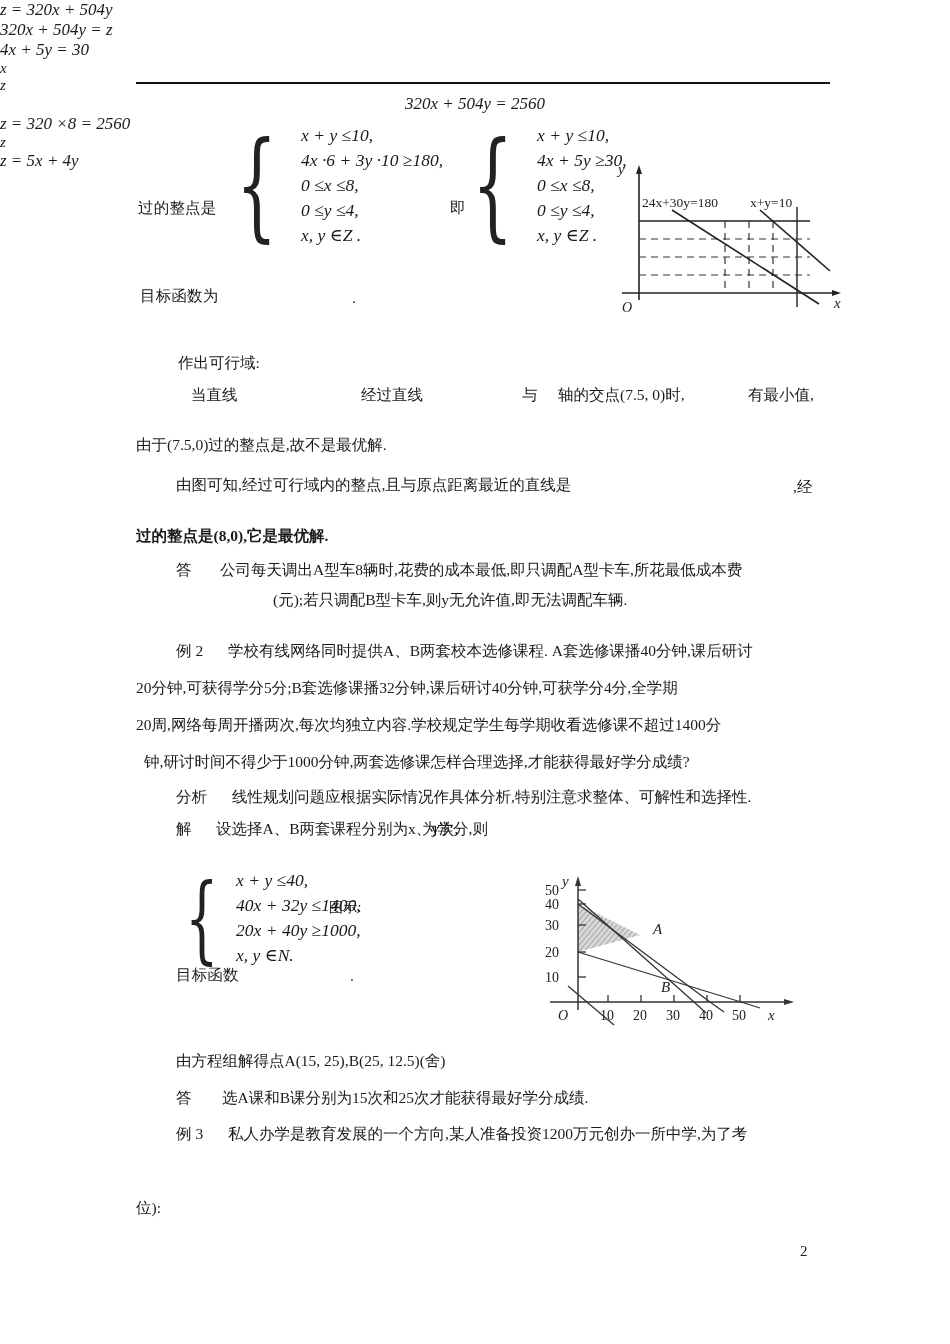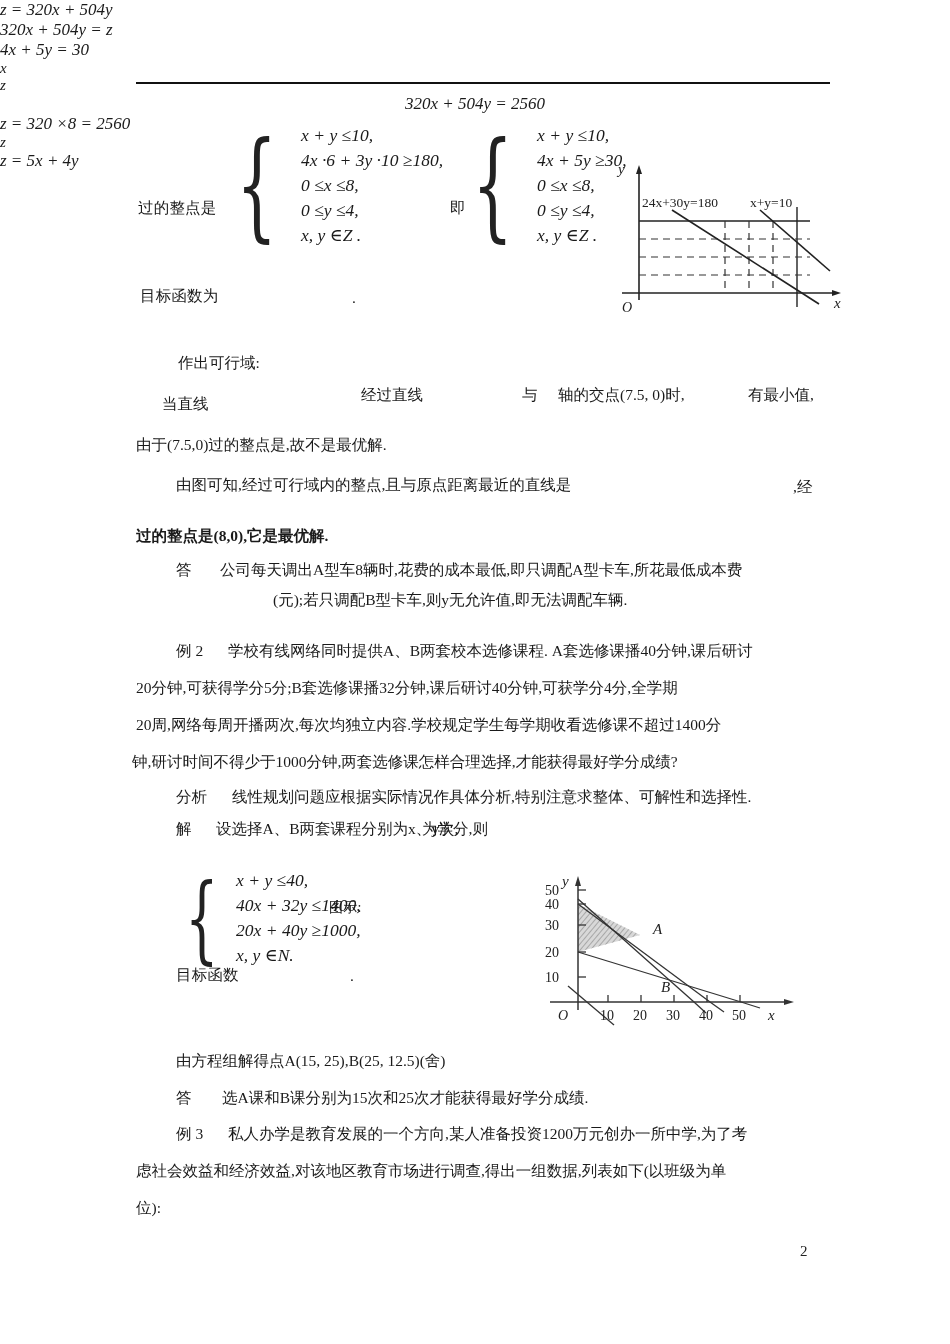--- a/index.html
+++ b/index.html
@@ -176,21 +176,21 @@
       <text x="138" y="55" font-family="Liberation Serif, serif" font-size="13.5" fill="#222">x+y=10</text>
     </svg>
   </div>
 
   <div class="tx han" style="left:140px; top:284px;">目标函数为</div>
   <div class="math" style="left:228px; top:294px;">z = 320x + 504y</div>
   <div class="tx han" style="left:352px; top:286px;">.</div>
 
   <div class="para han" style="left:178px; top:355px;">作出可行域:</div>
 
-  <div class="para han" style="left:162px; top:387px;margin-top:9px;">当直线</div>
+  <div class="para han" style="left:191px; top:387px;">当直线</div>
   <div class="math" style="left:230px; top:395px;">320x + 504y = z</div>
   <div class="para han" style="left:361px; top:387px;">经过直线</div>
   <div class="math" style="left:415px; top:395px;">4x + 5y = 30</div>
   <div class="para han" style="left:522px; top:387px;">与</div>
   <div class="math" style="left:546px; top:393px; font-size:15px;">x</div>
   <div class="para han" style="left:558px; top:387px;">轴的交点(7.5, 0)时,</div>
   <div class="math" style="left:733px; top:394px; font-size:15px;">z</div>
   <div class="para han" style="left:748px; top:387px;">有最小值,</div>
 
   <div class="para han" style="left:136px; top:437px;">由于(7.5,0)过的整点是,故不是最优解.</div>
@@ -204,21 +204,21 @@
   <div class="para han" style="left:176px; top:562px;">答</div>
   <div class="para han" style="left:220px; top:562px;">公司每天调出A型车8辆时,花费的成本最低,即只调配A型卡车,所花最低成本费</div>
 
   <div class="math" style="left:137px; top:597px;">z = 320 ×8 = 2560</div>
   <div class="para han" style="left:273px; top:592px;">(元);若只调配B型卡车,则y无允许值,即无法调配车辆.</div>
 
   <div class="para han" style="left:176px; top:643px;">例 2</div>
   <div class="para han" style="left:228px; top:643px;">学校有线网络同时提供A、B两套校本选修课程. A套选修课播40分钟,课后研讨</div>
   <div class="para han" style="left:136px; top:680px;">20分钟,可获得学分5分;B套选修课播32分钟,课后研讨40分钟,可获学分4分,全学期</div>
   <div class="para han" style="left:136px; top:717px;">20周,网络每周开播两次,每次均独立内容.学校规定学生每学期收看选修课不超过1400分</div>
-  <div class="para han" style="left:132px; top:754px;">钟,研讨时间不得少于1000分钟,两套选修课怎样合理选择,才能获得最好学分成绩?</div>
+  <div class="para han" style="left:144px; top:754px;">钟,研讨时间不得少于1000分钟,两套选修课怎样合理选择,才能获得最好学分成绩?</div>
 
   <div class="para han" style="left:176px; top:789px;">分析</div>
   <div class="para han" style="left:232px; top:789px;">线性规划问题应根据实际情况作具体分析,特别注意求整体、可解性和选择性.</div>
 
   <div class="para han" style="left:176px; top:821px;">解</div>
   <div class="para han" style="left:216px; top:821px;">设选择A、B两套课程分别为x、y次,</div>
   <div class="math" style="left:409px; top:827px; font-size:15px;">z</div>
   <div class="para han" style="left:422px; top:821px;">为学分,则</div>
 
   <div class="system" style="left:185px; top:862px; height:112px;">
@@ -297,18 +297,17 @@
   <div class="math" style="left:252px; top:972px;">z = 5x + 4y</div>
   <div class="tx han" style="left:350px; top:964px;">.</div>
 
   <div class="para han" style="left:176px; top:1053px;">由方程组解得点A(15, 25),B(25, 12.5)(舍)</div>
 
   <div class="para han" style="left:176px; top:1090px;">答</div>
   <div class="para han" style="left:222px; top:1090px;">选A课和B课分别为15次和25次才能获得最好学分成绩.</div>
 
   <div class="para han" style="left:176px; top:1126px;">例 3</div>
   <div class="para han" style="left:228px; top:1126px;">私人办学是教育发展的一个方向,某人准备投资1200万元创办一所中学,为了考</div>
-  <div class="para han" style="left:136px; top:1163px;">虑社会效益和经济效益,对该地区教育市场进行调查,得出一组数据,列表如下(以班级为单</div>
   <div class="para han" style="left:136px; top:1200px;">位):</div>
 
   <div class="pagenum" style="left:800px; top:1243px;">2</div>
 
 </div>
 
 </body></html>

